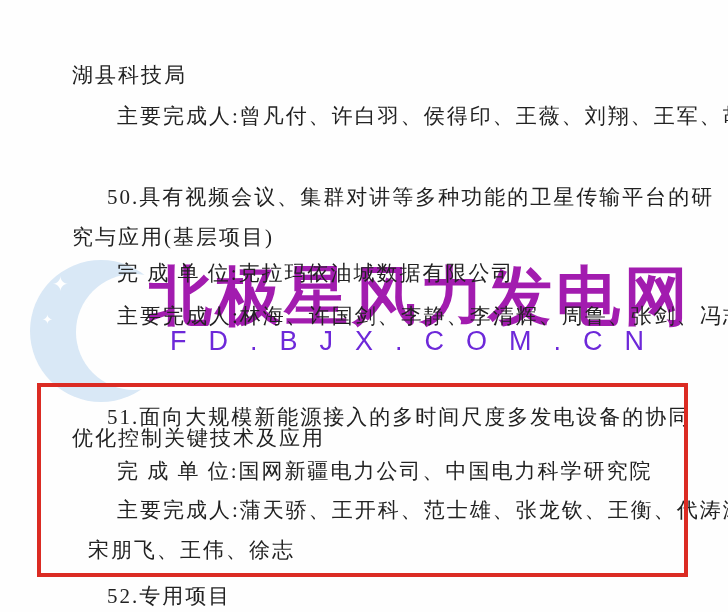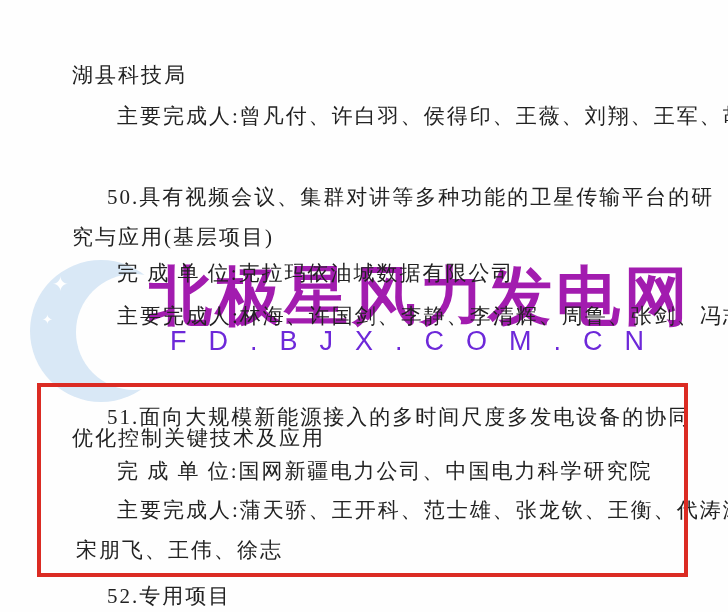--- a/index.html
+++ b/index.html
@@ -92,19 +92,19 @@
     <div class="ln" style="left:72px;top:64px;">湖县科技局</div>
     <div class="ln" style="left:117px;top:105px;">主要完成人:曾凡付、许白羽、侯得印、王薇、刘翔、王军、胡瑜</div>
     <div class="ln" style="left:107px;top:186px;">50.具有视频会议、集群对讲等多种功能的卫星传输平台的研</div>
     <div class="ln" style="left:72px;top:226px;">究与应用(基层项目)</div>
     <div class="ln" style="left:117px;top:262px;">完 成 单 位:克拉玛依油城数据有限公司</div>
     <div class="ln" style="left:117px;top:305px;">主要完成人:林海、许国剑、李静、李清辉、周鲁、张剑、冯志钢、</div>
     <div class="ln" style="left:107px;top:389px;margin-top:17px;">51.面向大规模新能源接入的多时间尺度多发电设备的协同</div>
     <div class="ln" style="left:72px;top:427px;">优化控制关键技术及应用</div>
     <div class="ln" style="left:117px;top:460px;">完 成 单 位:国网新疆电力公司、中国电力科学研究院</div>
     <div class="ln" style="left:117px;top:499px;">主要完成人:蒲天骄、王开科、范士雄、张龙钦、王衡、代涛涛、</div>
-    <div class="ln" style="left:76px;top:539px;">宋朋飞、王伟、徐志</div>
+    <div class="ln" style="left:88px;top:539px;">宋朋飞、王伟、徐志</div>
     <div class="ln" style="left:107px;top:585px;">52.专用项目</div>
   </div>
 
   <div id="highlight-box"></div>
 
 </div>
 
 </body></html>

